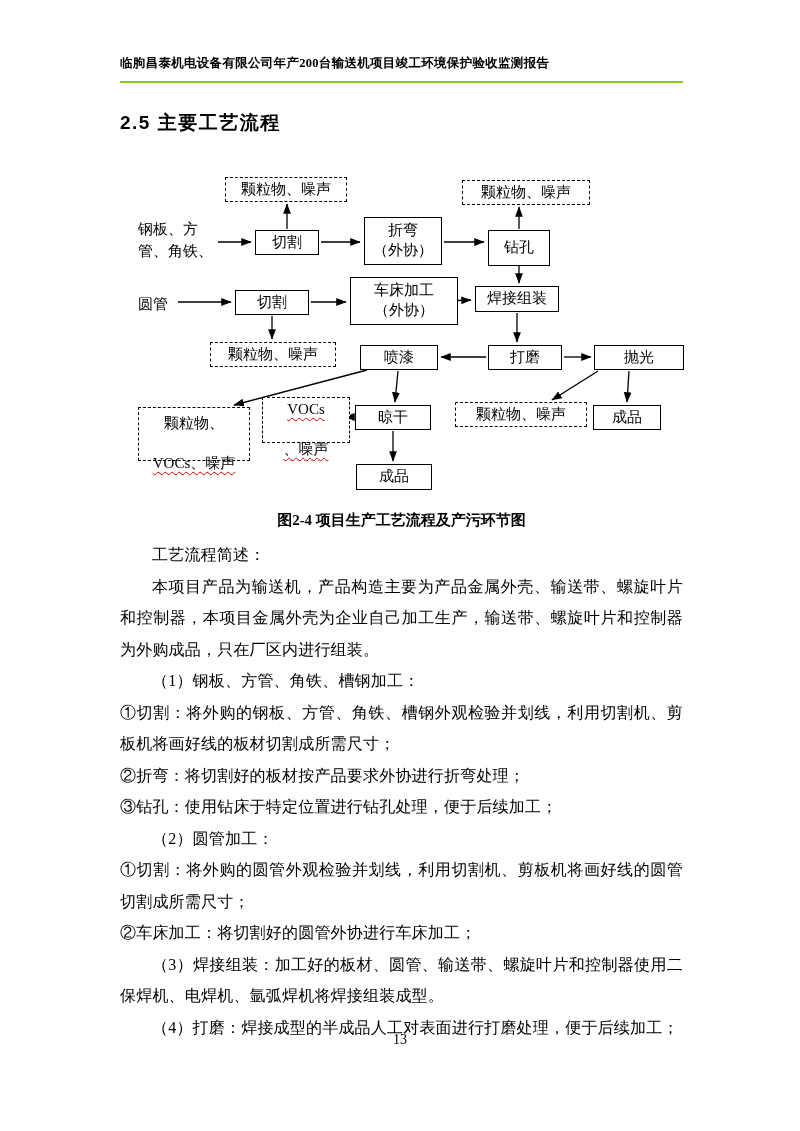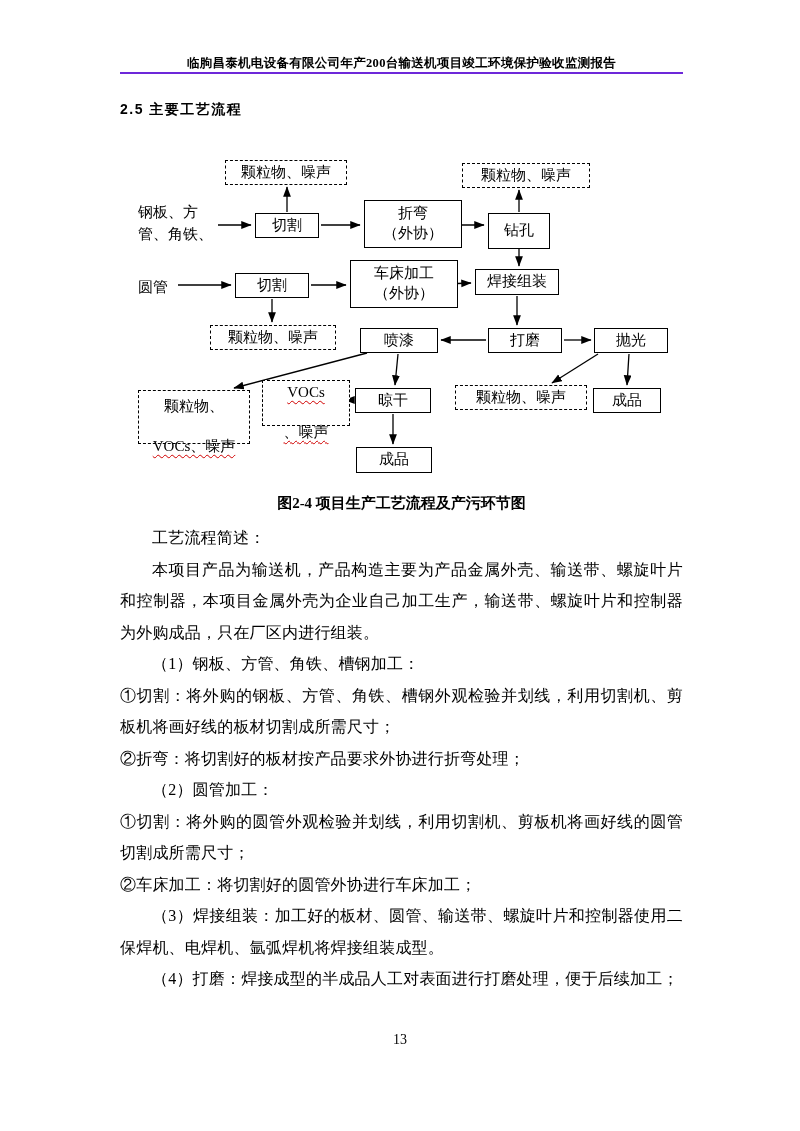--- a/index.html
+++ b/index.html
@@ -1,23 +1,23 @@
 <!DOCTYPE html>
 <html><head>
 <meta charset="utf-8">
 <style>
   * { margin:0; padding:0; box-sizing:border-box; }
   html,body { background:#ffffff; }
   body { width:800px; font-family:"Liberation Serif","DejaVu Serif",serif; color:#000; }
   .page { position:relative; width:800px; height:1131px; background:#fff; padding:55px 117px 0 120px; overflow:hidden; }
 
-  .doc-header { text-align:center; font-weight:bold; font-size:12.5px; letter-spacing:.3px;
-                border-bottom:2px solid #6d28d9; }
+  .doc-header { text-align:left; font-weight:bold; font-size:12.5px; letter-spacing:.3px;
+                padding-bottom:9px; border-bottom:2px solid #84cc16; }
 
-  .section-heading { font-family:"Liberation Sans","DejaVu Sans",sans-serif; font-size:14px;
+  .section-heading { font-family:"Liberation Sans","DejaVu Sans",sans-serif; font-size:19px;
                      font-weight:bold; margin-top:27px; letter-spacing:1.5px; }
 
   .flowchart { position:relative; margin-top:36px; height:330px; font-size:15px; }
   .arrows { position:absolute; left:0; top:0; width:563px; height:330px; }
   .arrows line, .arrows path.edge { stroke:#000; stroke-width:1.3; fill:none; }
 
   .node { position:absolute; display:flex; align-items:center; justify-content:center;
           text-align:center; line-height:1.32; white-space:pre-line; background:#fff; z-index:2; }
   .node.solid { border:1.6px solid #000; }
   .node.dashed { border:1.6px dashed #000; }
@@ -87,43 +87,44 @@
     </div>
     <div class="node dashed" style="left:335px; top:230px; width:132px; height:25px;">颗粒物、噪声</div>
     <div class="node dashed" style="left:18px;  top:235px; width:112px; height:54px;">
       <div>
         <span>颗粒物、</span><br>
         <span class="squiggle">VOCs、噪声</span>
       </div>
     </div>
 
     <div class="node solid" style="left:135px; top:58px;  width:64px; height:25px;">切割</div>
-    <div class="node solid" style="left:244px; top:45px;  width:98px; height:48px;">折弯
+    <div class="node solid" style="left:244px; top:45px;  width:78px; height:48px;">折弯
 （外协）</div>
     <div class="node solid" style="left:368px; top:58px;  width:62px; height:36px;">钻孔</div>
     <div class="node solid" style="left:115px; top:118px; width:74px; height:25px;">切割</div>
     <div class="node solid" style="left:230px; top:105px; width:108px; height:48px;">车床加工
 （外协）</div>
     <div class="node solid" style="left:355px; top:114px; width:84px; height:26px;">焊接组装</div>
     <div class="node solid" style="left:240px; top:173px; width:78px; height:25px;">喷漆</div>
     <div class="node solid" style="left:368px; top:173px; width:74px; height:25px;">打磨</div>
-    <div class="node solid" style="left:474px; top:173px; width:74px; height:25px;">抛光</div>
+    <div class="node solid" style="left:474px; top:173px; width:90px; height:25px;">抛光</div>
     <div class="node solid" style="left:235px; top:233px; width:76px; height:25px;">晾干</div>
     <div class="node solid" style="left:473px; top:233px; width:68px; height:25px;">成品</div>
     <div class="node solid" style="left:236px; top:292px; width:76px; height:26px;">成品</div>
   </div>
 
   <div class="caption">图2-4 项目生产工艺流程及产污环节图</div>
 
   <div class="body-text">
     <p class="ind">工艺流程简述：</p>
     <p class="ind">本项目产品为输送机，产品构造主要为产品金属外壳、输送带、螺旋叶片和控制器，本项目金属外壳为企业自己加工生产，输送带、螺旋叶片和控制器为外购成品，只在厂区内进行组装。</p>
     <p class="ind">（1）钢板、方管、角铁、槽钢加工：</p>
     <p class="noind">①切割：将外购的钢板、方管、角铁、槽钢外观检验并划线，利用切割机、剪板机将画好线的板材切割成所需尺寸；</p>
     <p class="noind">②折弯：将切割好的板材按产品要求外协进行折弯处理；</p>
+    <p class="noind">③钻孔：使用钻床于特定位置进行钻孔处理，便于后续加工；</p>
     <p class="ind">（2）圆管加工：</p>
     <p class="noind">①切割：将外购的圆管外观检验并划线，利用切割机、剪板机将画好线的圆管切割成所需尺寸；</p>
     <p class="noind">②车床加工：将切割好的圆管外协进行车床加工；</p>
     <p class="ind">（3）焊接组装：加工好的板材、圆管、输送带、螺旋叶片和控制器使用二保焊机、电焊机、氩弧焊机将焊接组装成型。</p>
     <p class="ind">（4）打磨：焊接成型的半成品人工对表面进行打磨处理，便于后续加工；</p>
   </div>
 
   <div class="page-number">13</div>
 
 </div>

